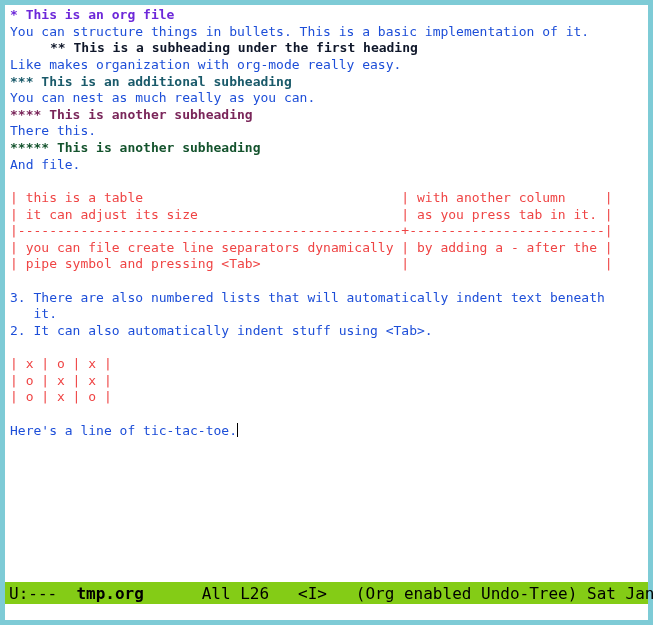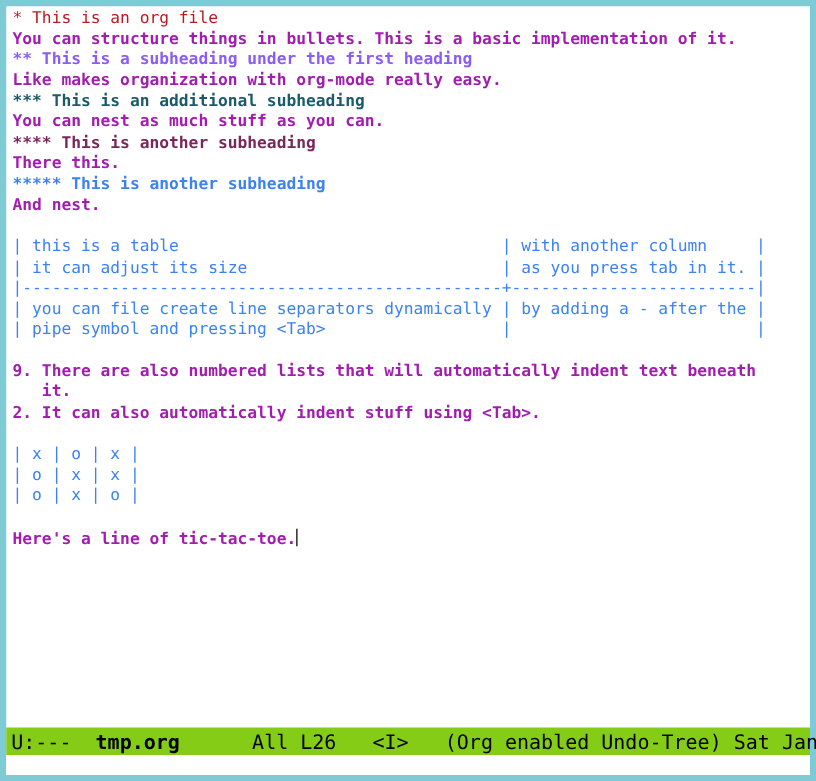--- a/index.html
+++ b/index.html
@@ -28,56 +28,56 @@
     background: #84cc16;
     color: #000000;
     padding: 2px 4px 1px 4px;
     white-space: pre;
     font-size: 16px;
   }
   .minibuf {
     height: 16px;
     background: #ffffff;
   }
-  .h1  { color: #b91c1c; font-weight: normal; }
-  .h2  { color: #8b5cf6; font-weight: bold; }
+  .h1  { color: #6d28d9; font-weight: bold; }
+  .h2  { color: #0f172a; font-weight: bold; margin-left: 40px; }
   .h3  { color: #1a5a6a; font-weight: bold; }
   .h4  { color: #7a265a; font-weight: bold; margin-top: 44px; }
-  .h5  { color: #3b82f6; font-weight: bold; text-align: center; }
-  .body { color: #a21caf; font-weight: bold; }
-  .tbl { color: #3b82f6; }
+  .h5  { color: #14532d; font-weight: bold; text-align: center; }
+  .body { color: #1d4ed8; }
+  .tbl { color: #ef4444; }
   .mode-fname { font-weight: bold; }
   .cursor {
     display: inline-block;
     width: 1px; height: 14px;
     background: #000; vertical-align: -2px;
   }
 </style>
 </head>
 <body>
 
 <div class="frame">
   <div class="buffer"><span class="h1">* This is an org file</span>
 <span class="body">You can structure things in bullets. This is a basic implementation of it.</span>
 <span class="h2">** This is a subheading under the first heading</span>
 <span class="body">Like makes organization with org-mode really easy.</span>
 <span class="h3">*** This is an additional subheading</span>
-<span class="body">You can nest as much stuff as you can.</span>
+<span class="body">You can nest as much really as you can.</span>
 <span class="h4">**** This is another subheading</span>
 <span class="body">There this.</span>
 <span class="h5">***** This is another subheading</span>
-<span class="body">And nest.</span>
+<span class="body">And file.</span>
 
 <span class="tbl">| this is a table                                 | with another column     |</span>
 <span class="tbl">| it can adjust its size                          | as you press tab in it. |</span>
 <span class="tbl">|-------------------------------------------------+-------------------------|</span>
 <span class="tbl">| you can file create line separators dynamically | by adding a - after the |</span>
 <span class="tbl">| pipe symbol and pressing &lt;Tab&gt;                  |                         |</span>
 
-<span class="body">9. There are also numbered lists that will automatically indent text beneath</span>
+<span class="body">3. There are also numbered lists that will automatically indent text beneath</span>
 <span class="body">   it.</span>
 <span class="body">2. It can also automatically indent stuff using &lt;Tab&gt;.</span>
 
 <span class="tbl">| x | o | x |</span>
 <span class="tbl">| o | x | x |</span>
 <span class="tbl">| o | x | o |</span>
 
 <span class="body">Here's a line of tic-tac-toe.</span><span class="cursor"></span>
 </div>
   <div class="modeline"><span>U:---</span><span class="mode-fname">  tmp.org</span><span>      </span><span>All L26</span><span>   &lt;I&gt;</span><span>   (Org enabled Undo-Tree)</span><span> Sat Jan 29 11:02</span></div>

